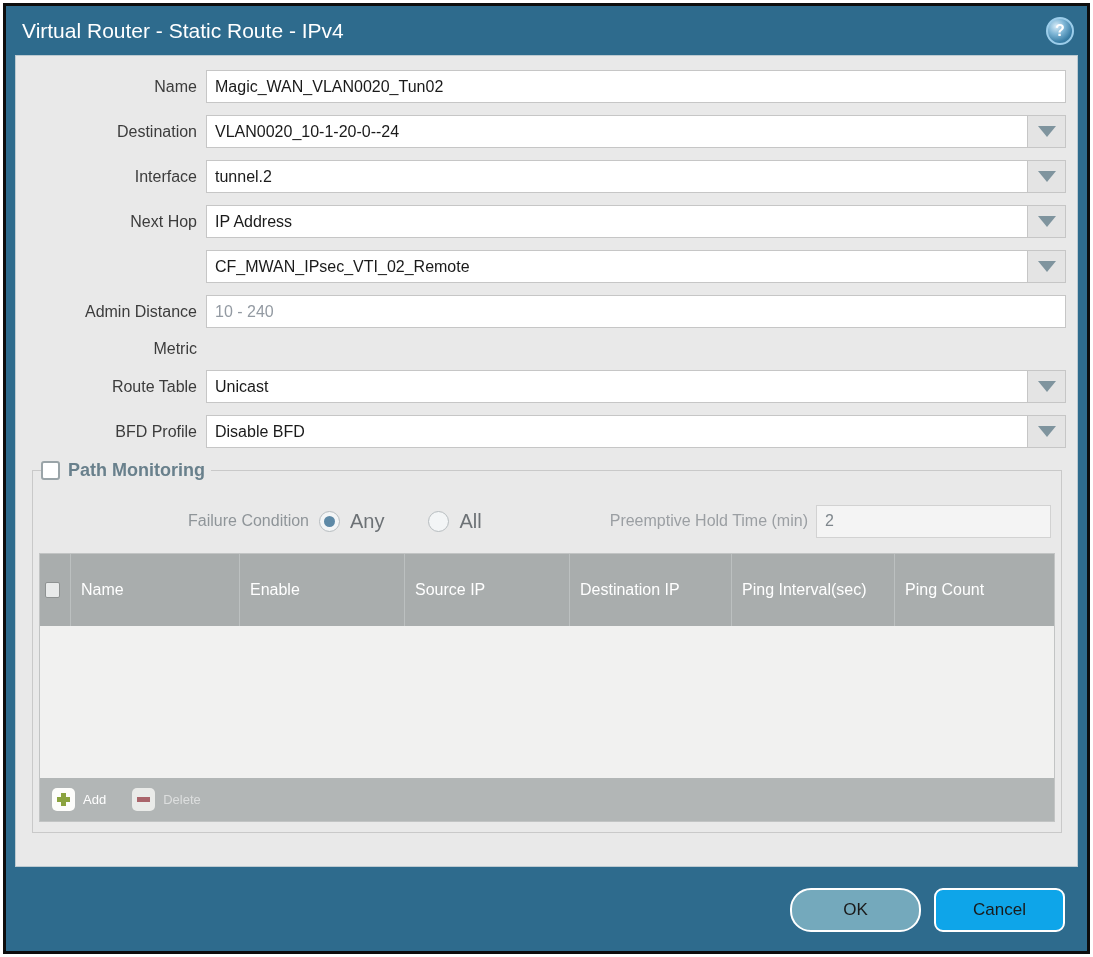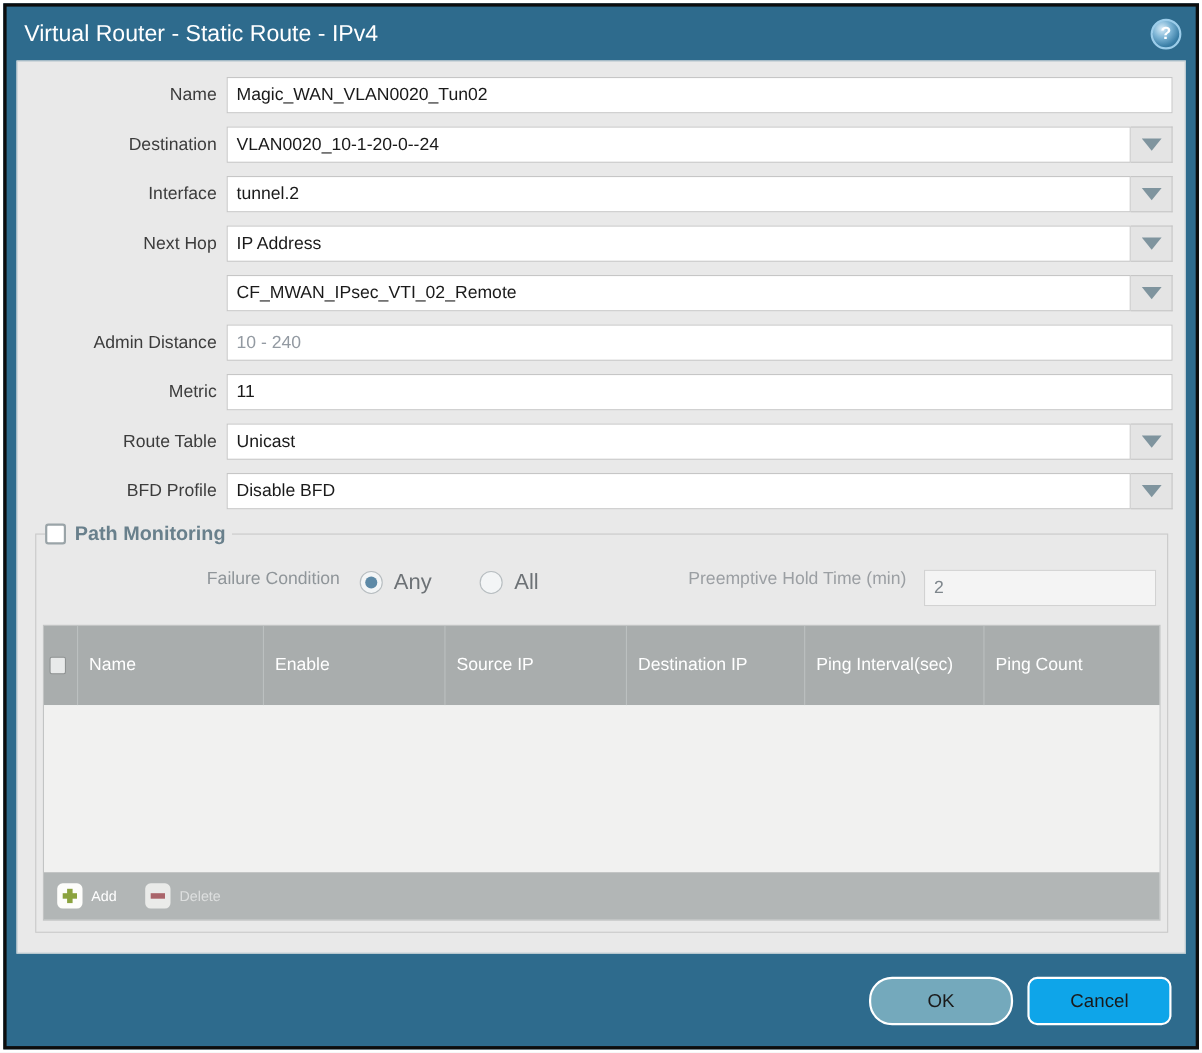--- a/index.html
+++ b/index.html
@@ -86,22 +86,22 @@
     font-size: 18px; font-weight: bold; color: #69808c;
   }
   .pm-checkbox {
     width: 19px; height: 19px;
     background: #ffffff;
     border: 2px solid #9aa4a8;
     border-radius: 3px;
     cursor: pointer;
   }
   .pm-cond-row {
-    display: flex; align-items: flex-start;
-    margin: 22px 0 0 0; height: 36px; gap: 8px;
+    display: flex; align-items: center;
+    margin: 22px 0 0 0; height: 36px;
   }
   .pm-cond-label {
     width: 280px; flex: 0 0 280px;
     text-align: right; padding-right: 10px;
     font-size: 16px; color: #8f9599;
   }
   .radio-group { display: flex; align-items: center; gap: 44px; }
   .radio-opt { display: flex; align-items: center; gap: 10px; cursor: pointer; }
   .radio-circle {
     width: 21px; height: 21px; border-radius: 50%;
@@ -251,23 +251,20 @@
 
       <div class="form-row">
         <div class="form-label">Admin Distance</div>
         <div class="field">
           <input type="text" placeholder="10 - 240" style="">
         </div>
       </div>
 
       <div class="form-row">
         <div class="form-label">Metric</div>
-        <div class="field">
-          <input type="text" value="11" style="">
-        </div>
       </div>
 
       <div class="form-row">
         <div class="form-label">Route Table</div>
         <div class="field">
           <input type="text" value="Unicast" style="">
           <div class="dd-btn">
             <div class="dd-arrow"></div>
           </div>
         </div>

